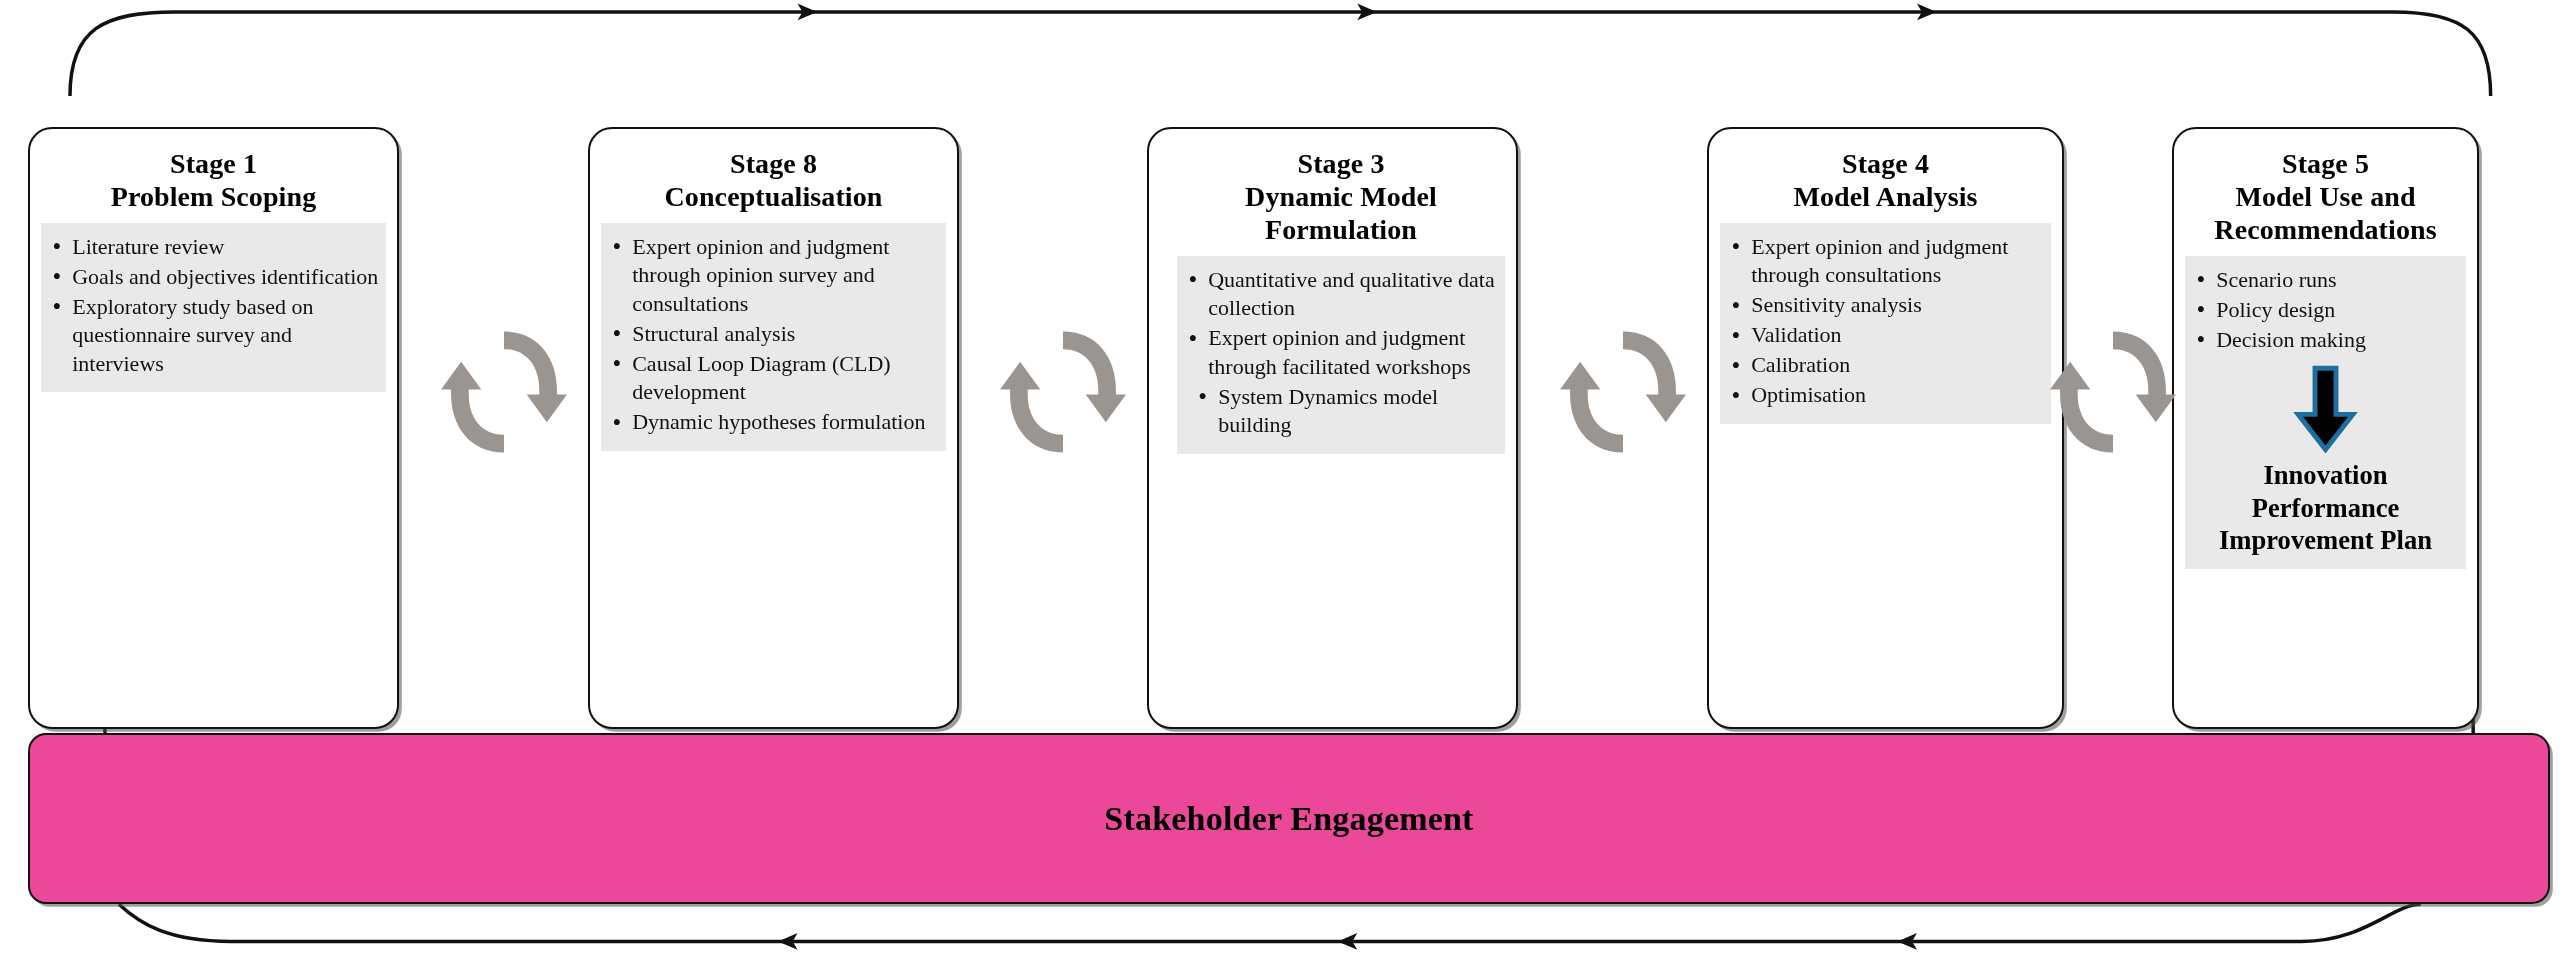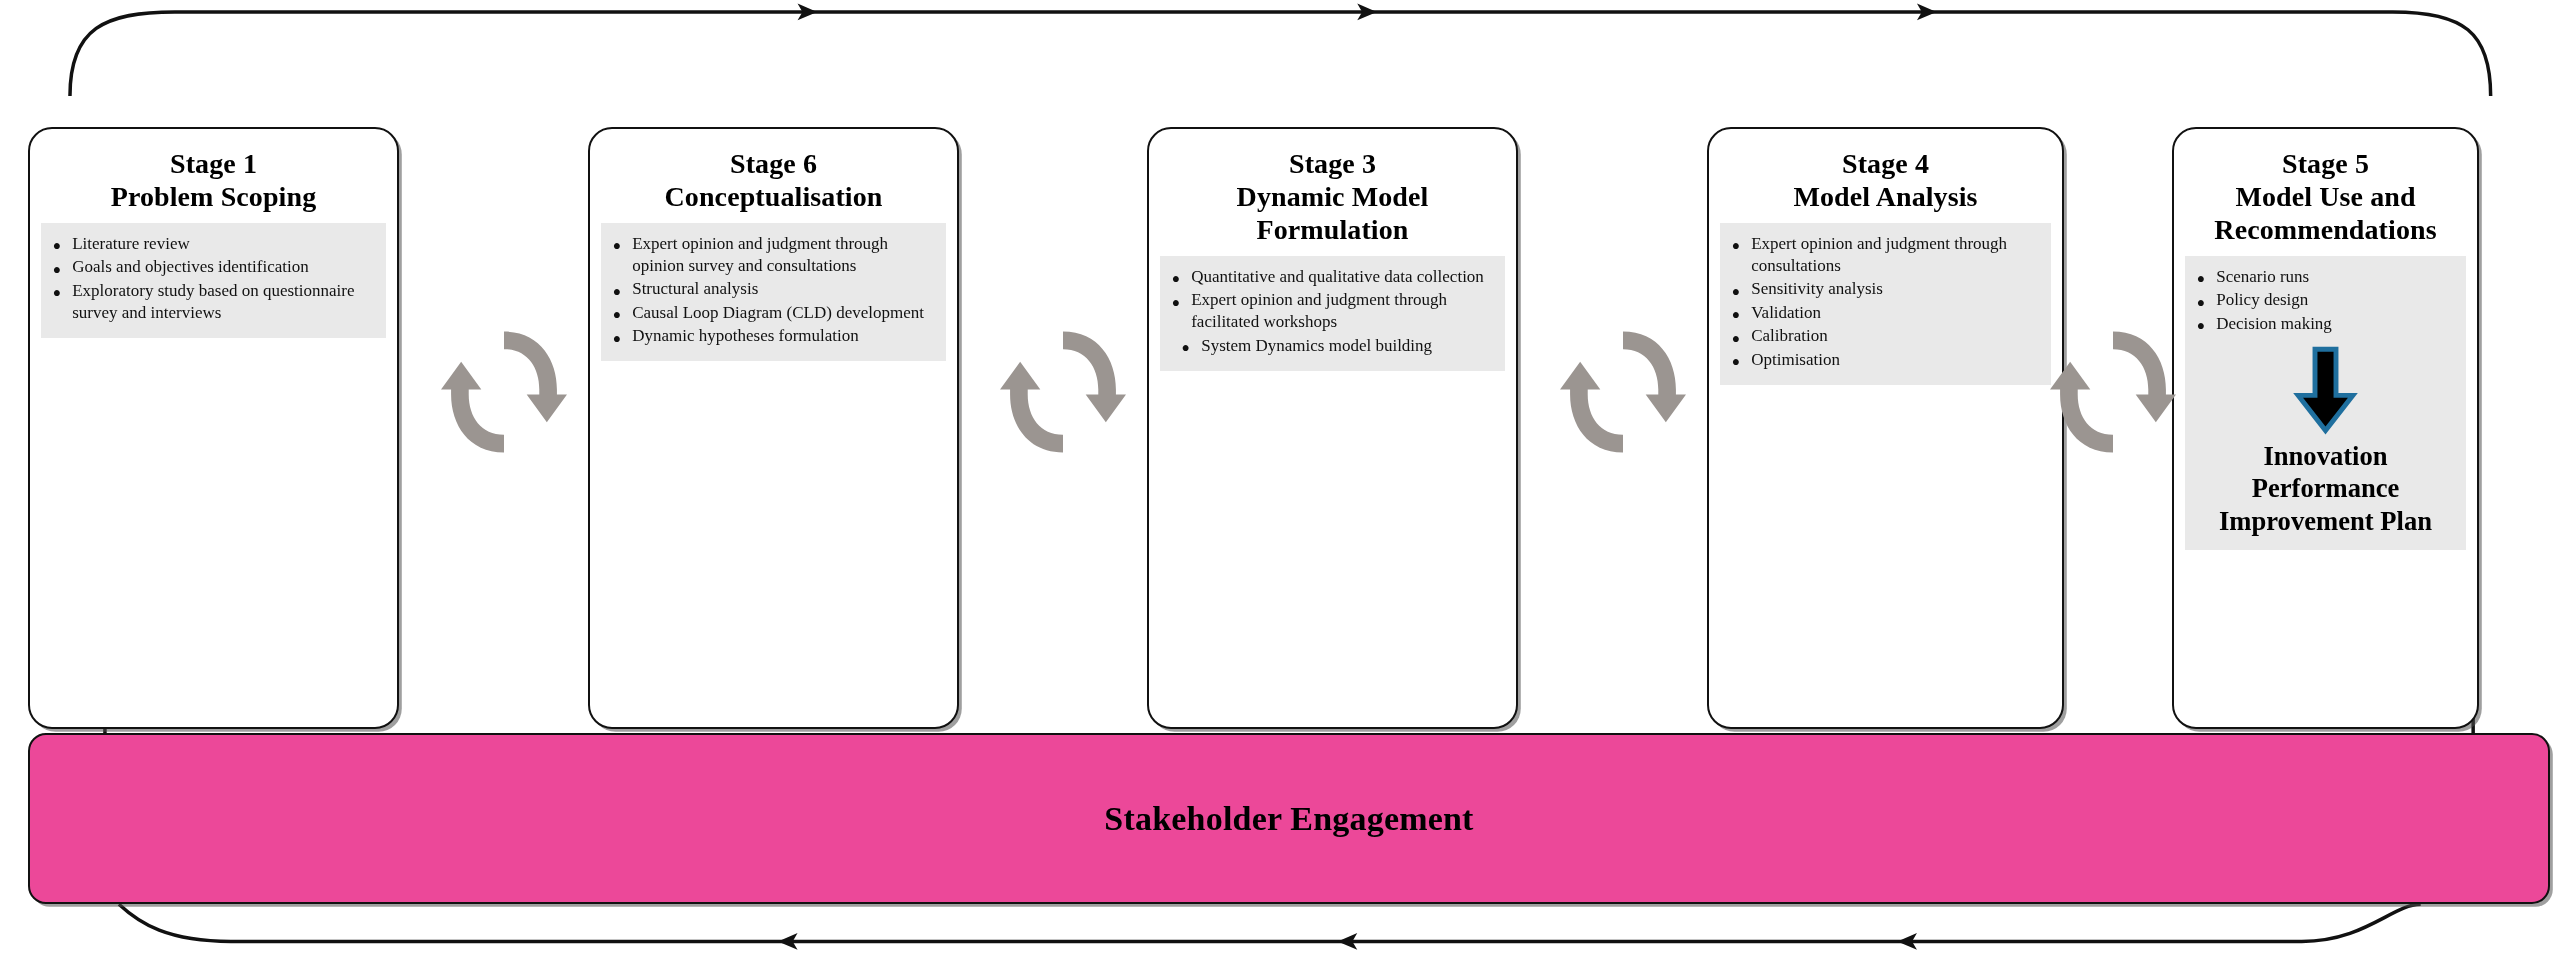--- a/index.html
+++ b/index.html
@@ -37,21 +37,21 @@
     margin:9.8px 11.2px 0 11.2px;
     background:#e9e9e9;
     padding:9.8px 7px 12.6px 7px;
   }
   .stage-body ul{
     list-style:none;
     margin:0;padding:0;
   }
   .stage-body li{
     position:relative;
-    font-size:17px;
+    font-size:22px;
     line-height:1.30;
     color:#111;
     padding-left:24px;
     margin-bottom:1.4px;
   }
   .stage-body li::before{
     content:"\2022";
     position:absolute;
     left:4.2px;top:-1.4px;
     font-size:25px;
@@ -153,41 +153,41 @@
 
   <div class="cycle-icon" style="left:441px; top:315px; width:126px; height:154px;">
     <svg viewBox="0 0 100 120" width="126" height="154">
       <path d="M50 12 C 78 12, 92 34, 92 58 L 92 62 L 100 62 L 84 84 L 68 62 L 78 62 L 78 58 C 78 40, 68 26, 50 26 Z" fill="#9b9591"></path>
       <path d="M50 108 C 22 108, 8 86, 8 62 L 8 58 L 0 58 L 16 36 L 32 58 L 22 58 L 22 62 C 22 80, 32 94, 50 94 Z" fill="#9b9591"></path>
     </svg>
   </div>
 
   <div class="stage-card" style="left:588px; top:94px; width:371px; height:602px;">
     <div class="stage-title">
-      <span class="ln">Stage 6</span>
+      <span class="ln">Stage 8</span>
       <span class="ln">Conceptualisation</span>
     </div>
     <div class="stage-body">
       <ul>
         <li>Expert  opinion and judgment through opinion survey and consultations</li>
         <li>Structural analysis</li>
         <li>Causal Loop Diagram (CLD) development</li>
         <li>Dynamic hypotheses formulation</li>
       </ul>
     </div>
   </div>
 
   <div class="cycle-icon" style="left:1000px; top:315px; width:126px; height:154px;">
     <svg viewBox="0 0 100 120" width="126" height="154">
       <path d="M50 12 C 78 12, 92 34, 92 58 L 92 62 L 100 62 L 84 84 L 68 62 L 78 62 L 78 58 C 78 40, 68 26, 50 26 Z" fill="#9b9591"></path>
       <path d="M50 108 C 22 108, 8 86, 8 62 L 8 58 L 0 58 L 16 36 L 32 58 L 22 58 L 22 62 C 22 80, 32 94, 50 94 Z" fill="#9b9591"></path>
     </svg>
   </div>
 
-  <div class="stage-card" style="left:1147px; top:94px; width:371px; height:602px;">
+  <div class="stage-card" style="left:1147px; top:94px; width:371px; height:602px;padding-left:17px;">
     <div class="stage-title">
       <span class="ln">Stage 3</span>
       <span class="ln">Dynamic Model</span>
       <span class="ln">Formulation</span>
     </div>
     <div class="stage-body">
       <ul>
         <li>Quantitative and qualitative data collection</li>
         <li>Expert  opinion and judgment through facilitated workshops</li>
         <li class="indent">System Dynamics model building</li>

